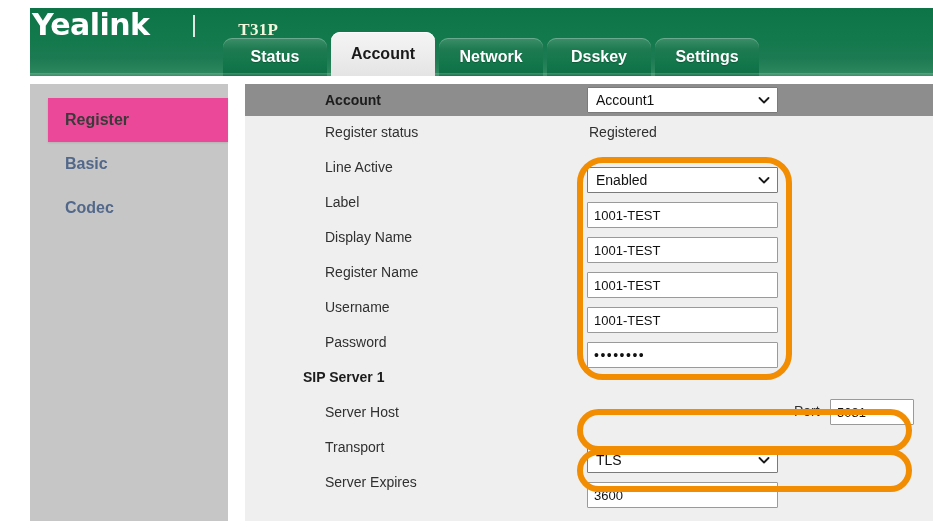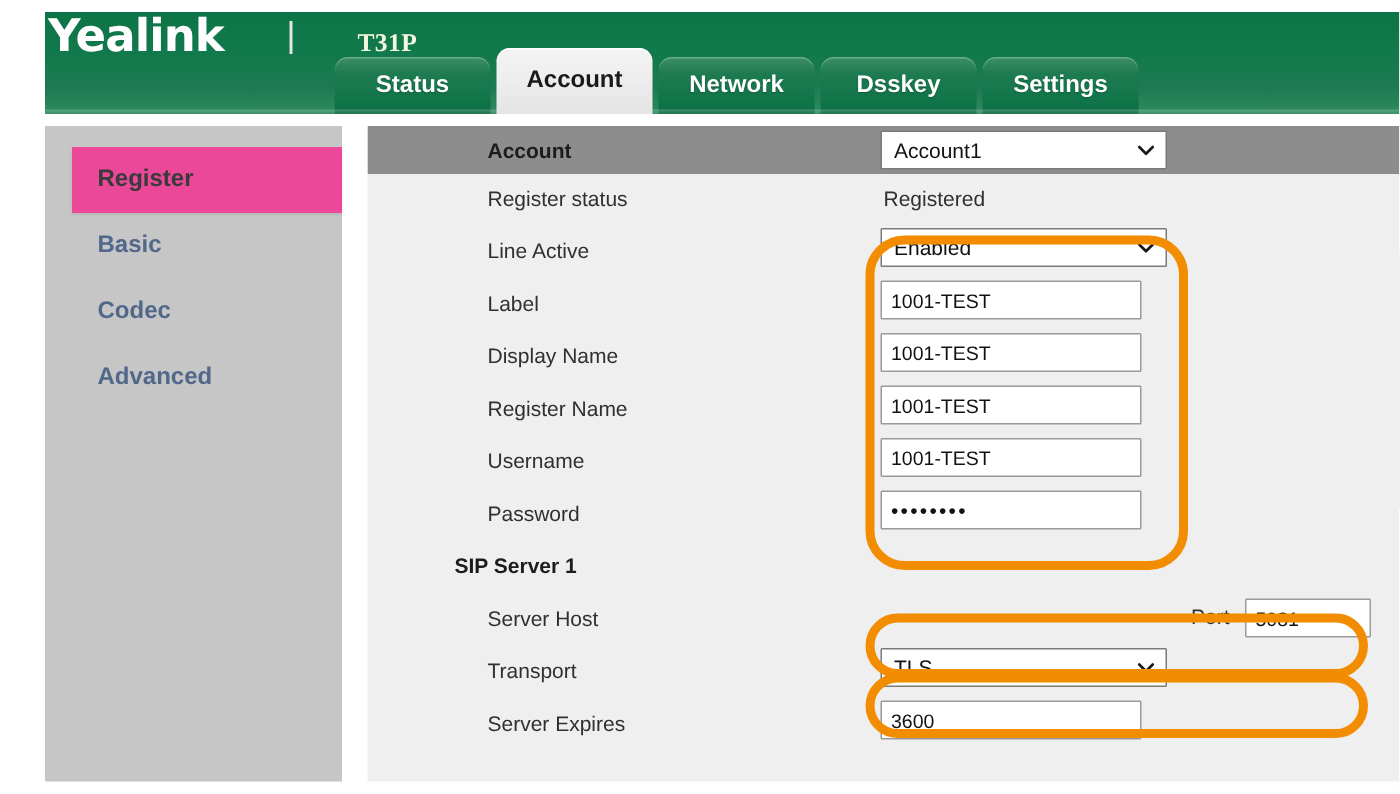--- a/index.html
+++ b/index.html
@@ -202,21 +202,21 @@
   .row .val {
     position: absolute;
     left: 344px;
     top: 8px;
     font-size: 14px;
     color: #303030;
   }
   .row .fld {
     position: absolute;
     left: 342px;
-    top: 1px;
+    top: 16px;
   }
 
   
   .sel {
     width: 191px;
     height: 26px;
     box-sizing: border-box;
     background: #ffffff;
     border: 1px solid #7a7a7a;
     border-radius: 1px;
@@ -232,21 +232,21 @@
     position: absolute;
     right: 7px;
     top: 50%;
     transform: translateY(-50%);
     width: 12px;
     height: 12px;
   }
   .sel .caret svg { display: block; }
 
   .txt {
-    width: 174px;
+    width: 191px;
     height: 26px;
     box-sizing: border-box;
     background: #ffffff;
     border: 1px solid #9a9a9a;
     border-radius: 1px;
     font-family: "Liberation Sans", sans-serif;
     font-size: 13px;
     color: #111111;
     padding: 0 6px;
     outline: none;
@@ -334,23 +334,20 @@
     <aside class="sidebar">
       <div class="side-spacer"></div>
       <div class="side-item active">
         <span>Register</span>
       </div>
       <div class="side-item">
         <span>Basic</span>
       </div>
       <div class="side-item">
         <span>Codec</span>
-      </div>
-      <div class="side-item">
-        <span>Advanced</span>
       </div>
     </aside>
 
     <section class="content">
 
       <div class="acct-bar">
         <span class="bar-label">Account</span>
         <div class="bar-field">
           <div class="sel">
             <span>Account1</span>

